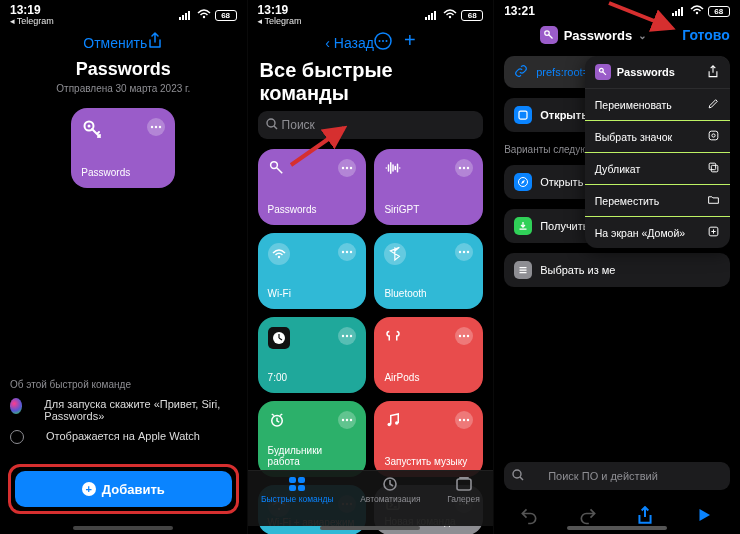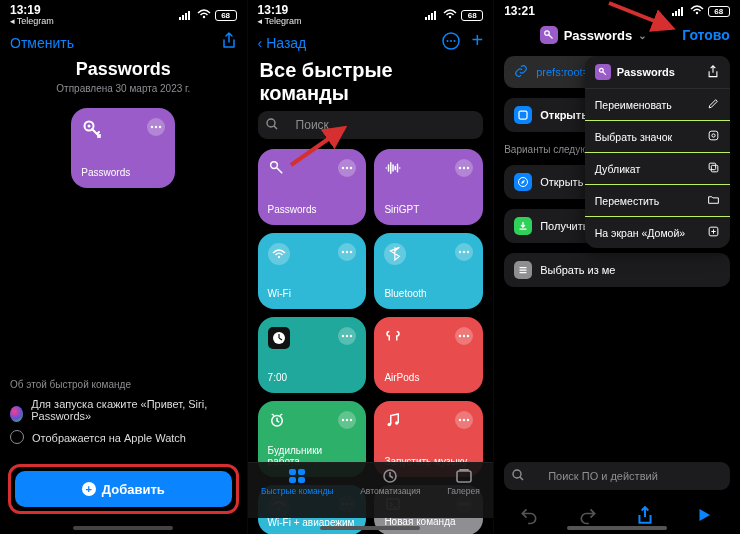--- a/index.html
+++ b/index.html
@@ -35,21 +35,21 @@
   .status .back-app { font-size: 9px; font-weight:400; opacity:.9; }
   .status .right { display:flex; align-items:center; gap:4px; }
   .bars, .wifi-ic, .batt { display:inline-flex; align-items:center; }
   .battbox {
     border:1px solid #fff; border-radius:3px; width:22px; height:11px;
     display:flex; align-items:center; justify-content:center; font-size:8px; font-weight:600;
     position: relative;
   }
   
   .navrow {
-    display:flex; align-items:center; justify-content:space-between;
+    display:flex; align-items:center; justify-content:center;
     padding: 6px 10px 4px 10px;
   }
   .blue { color:#0a84ff; }
   .navbtn { font-size: 14px; }
   .share-ic { width:16px; height:18px; }
   
   .s1-title { text-align:center; font-size:18px; font-weight:600; margin-top:2px; }
   .s1-sub { text-align:center; font-size:10px; color:#8e8e93; margin-top:3px; }
   .tile {
     border-radius: 16px;
@@ -66,21 +66,21 @@
   .tile .lbl { font-size:10px; font-weight:500; text-align:left; }
   .s1-tile {
     width: 104px; height: 80px;
     margin: 14px auto 0 auto;
     background: #9a5cc9;
   }
   .icon18 { width:18px; height:18px; }
   .icon24 { width:24px; height:24px; }
   .about-sec { position:absolute; bottom: 82px; left:10px; right:18px; }
   .about-h { font-size:10px; color:#8e8e93; margin-bottom:8px; }
-  .about-row { display:flex; align-items:flex-end; gap:8px; font-size:11px; color:#ddd; margin-bottom:8px; }
+  .about-row { display:flex; align-items:flex-start; gap:22px; font-size:11px; color:#ddd; margin-bottom:8px; }
   .siri-orb {
     width:16px; height:16px; border-radius:50%;
     background: radial-gradient(circle at 35% 35%, #ff3b8d, #5856d6 55%, #30d158 95%);
   }
   .ring { width:14px; height:14px; border:1.5px solid #8e8e93; border-radius:50%; }
   .addbtn-wrap {
     position:absolute; bottom: 20px; left:8px; right:8px;
     border: 3px solid #d62f2f; border-radius: 12px; padding:4px;
   }
   .addbtn {
@@ -94,37 +94,37 @@
     color:#0a84ff; font-size:11px; font-weight:800; line-height:1;
   }
   .home-ind {
     position:absolute; bottom:4px; left:50%; transform:translateX(-50%);
     width:100px; height:4px; border-radius:3px; background:#444;
   }
   
   .s2-title { font-size:20px; font-weight:700; padding: 2px 12px 6px 12px; }
   .search {
     margin: 0 10px; background:#1c1c1e; border-radius:9px;
-    height:28px; display:flex; align-items:center; padding:0 8px; gap:18px;
+    height:28px; display:flex; align-items:center; padding:0 8px; gap:4px;
     color:#8e8e93; font-size:12px;
   }
   .grid {
     padding: 10px 10px 0 10px;
     display:grid; grid-template-columns: 1fr 1fr; gap:8px;
   }
   .g-tile { height: 76px; }
   .purple { background:#9a5cc9; }
   .cyan   { background:#30b9d6; }
   .teal   { background:#1fa89b; }
   .red    { background:#e84c4c; }
   .green  { background:#2cb06a; }
   .grey   { background:#8e8e93; }
   .partial { height: 50px; }
   .tabbar {
-    position:absolute; bottom:16px; left:0; right:0;
+    position:absolute; bottom:8px; left:0; right:0;
     height:56px; border-top:1px solid #1f1f1f;
     display:flex; align-items:flex-start; justify-content:space-around;
     background:rgba(20,20,20,.92); padding-top:4px;
   }
   .tab { display:flex; flex-direction:column; align-items:center; gap:1px; font-size:8.5px; color:#8e8e93; }
   .tab.active { color:#0a84ff; }
   .arrow-red {
     position:absolute; pointer-events:none; z-index:10;
   }
   .circ-icon {

